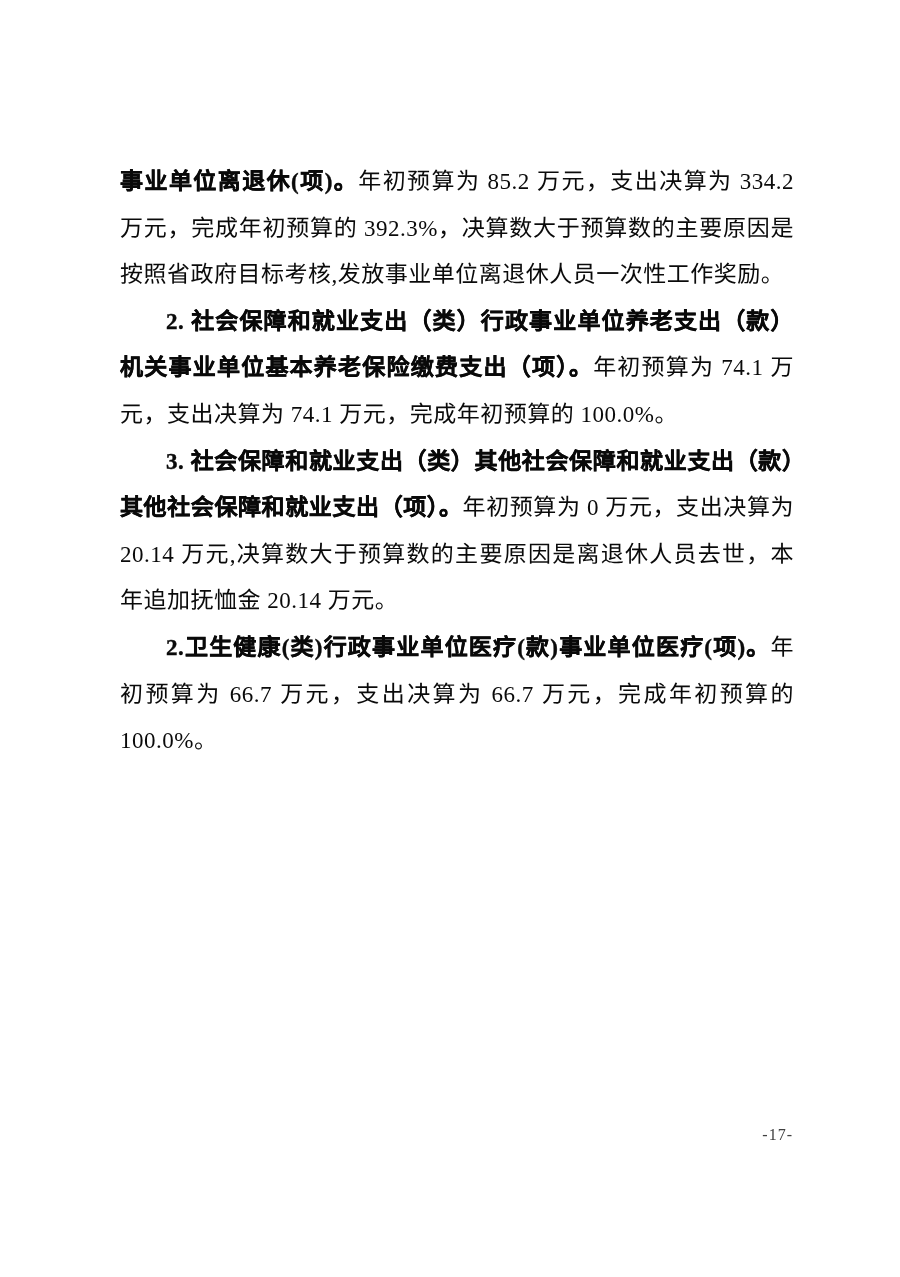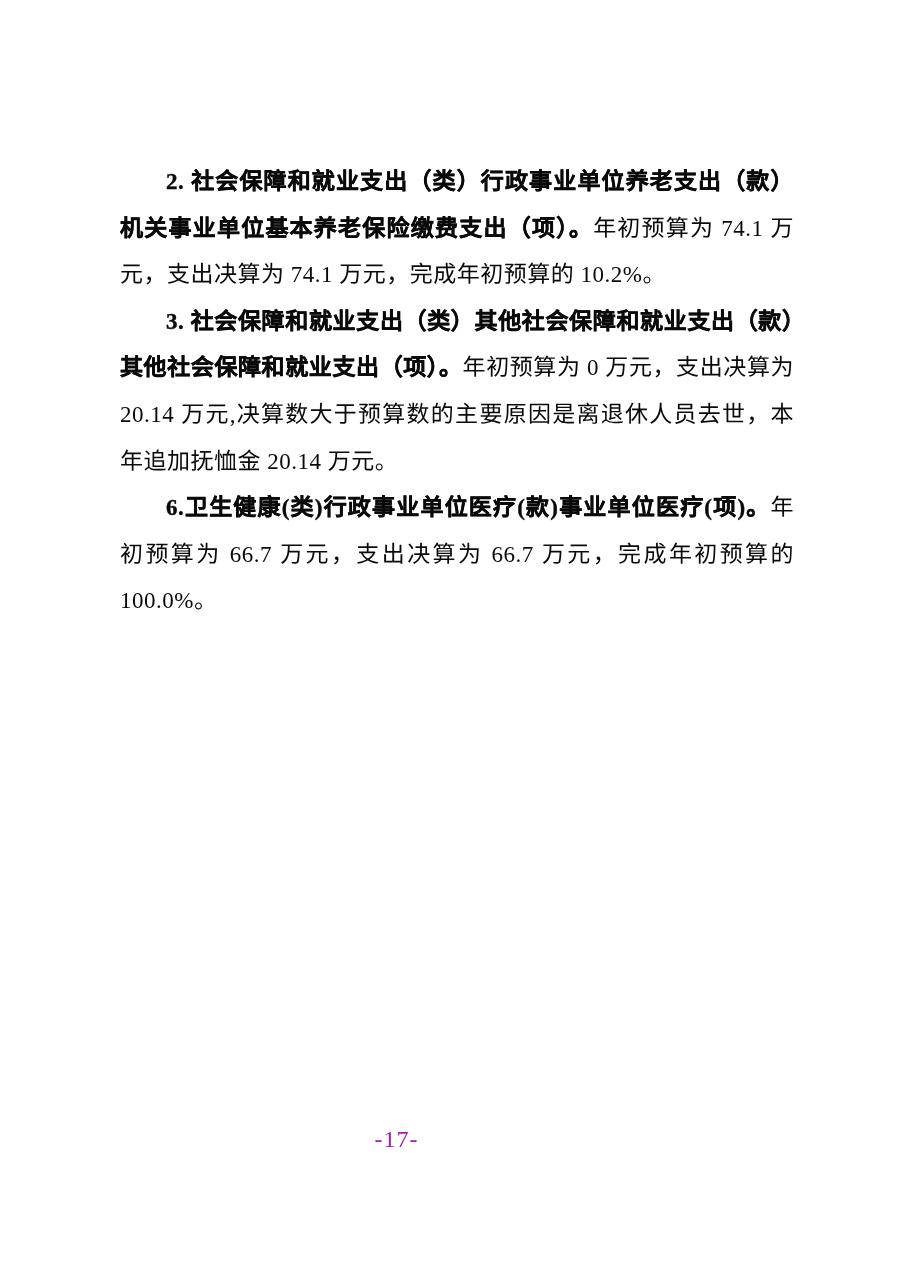--- a/index.html
+++ b/index.html
@@ -43,40 +43,41 @@
   .lead {
     font-weight: 700;
     font-family: "Liberation Serif", "DejaVu Serif", serif;
     -webkit-text-stroke: 0.4px #0a0a0a;
   }
   .pageno {
     position: absolute;
     top: 1126px;
     left: 0;
     width: 793px;
-    text-align: center;
-    font-size: 24px;
+    text-align: right;
+    font-size: 16px;
     font-family: "Liberation Serif", "DejaVu Serif", serif;
-    color: #a21caf;
+    color: #404040;
     letter-spacing: 1px;
   }
 </style>
 </head>
 <body>
 
 <div class="page">
 
   <div class="content">
 
+    <p><span class="lead">事业单位离退休(项)。</span><span>年初预算为 85.2 万元，支出决算为 334.2 万元，完成年初预算的 392.3%，决算数大于预算数的主要原因是按照省政府目标考核,发放事业单位离退休人员一次性工作奖励。</span></p>
 
-    <p class="indent"><span class="lead">2. 社会保障和就业支出（类）行政事业单位养老支出（款）机关事业单位基本养老保险缴费支出（项）。</span><span>年初预算为 74.1 万元，支出决算为 74.1 万元，完成年初预算的 10.2%。</span></p>
+    <p class="indent"><span class="lead">2. 社会保障和就业支出（类）行政事业单位养老支出（款）机关事业单位基本养老保险缴费支出（项）。</span><span>年初预算为 74.1 万元，支出决算为 74.1 万元，完成年初预算的 100.0%。</span></p>
 
     <p class="indent"><span class="lead">3. 社会保障和就业支出（类）其他社会保障和就业支出（款）其他社会保障和就业支出（项）。</span><span>年初预算为 0 万元，支出决算为 20.14 万元,决算数大于预算数的主要原因是离退休人员去世，本年追加抚恤金 20.14 万元。</span></p>
 
-    <p class="indent"><span class="lead">6.卫生健康(类)行政事业单位医疗(款)事业单位医疗(项)。</span><span>年初预算为 66.7 万元，支出决算为 66.7 万元，完成年初预算的 100.0%。</span></p>
+    <p class="indent"><span class="lead">2.卫生健康(类)行政事业单位医疗(款)事业单位医疗(项)。</span><span>年初预算为 66.7 万元，支出决算为 66.7 万元，完成年初预算的 100.0%。</span></p>
 
 
 
   </div>
 
   <div class="pageno">-17-</div>
 
 </div>
 
 </body></html>

